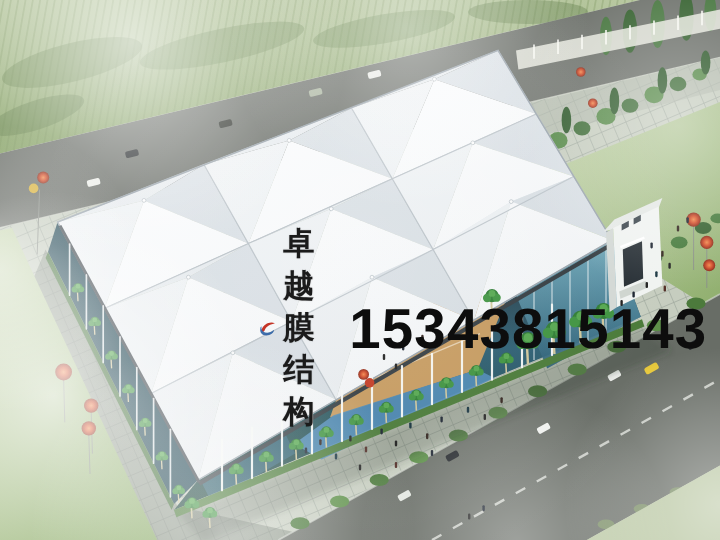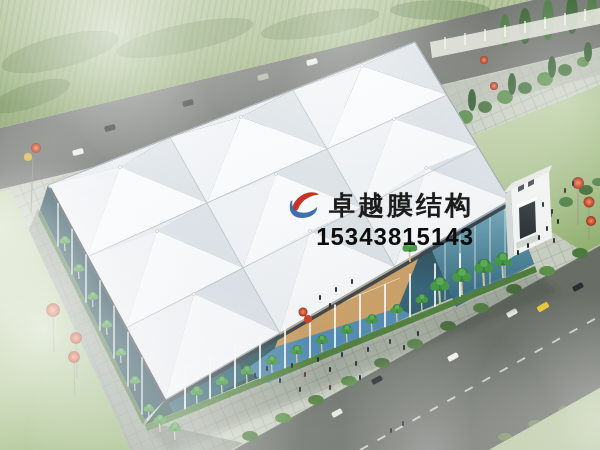--- a/index.html
+++ b/index.html
@@ -9,25 +9,25 @@
   
   .seam{fill:none;stroke:#b7bfc6;stroke-width:.9;opacity:.85}
   .tip{fill:#ffffff;stroke:#a8b2b9;stroke-width:.5}
   .pole{stroke:#f6f8f5;stroke-width:1.8;opacity:.95;stroke-linecap:round}
   .lpole{stroke:#eef2f2;stroke-width:1.4;opacity:.9;stroke-linecap:round}
   .mull{stroke:#dfe9ec;stroke-width:1;opacity:.8}
   .tick{stroke:#fbfbf6;stroke-width:1.5;opacity:.85}
   .court-line{stroke:#f2ead8;fill:none;opacity:.65}
   
   .wm-center{position:absolute;left:214px;top:186px;width:260px;
-             display:flex;flex-direction:column;align-items:flex-end;pointer-events:none;}
+             display:flex;flex-direction:row;align-items:center;pointer-events:none;}
   .wm-row{display:flex;align-items:center;gap:6px;}
   .wm-brand{font-size:26px;font-weight:bold;color:#1b1b1b;letter-spacing:3px;
             font-family:"DejaVu Sans","Liberation Sans",sans-serif;text-shadow:0 0 1px rgba(0,0,0,.35);}
-  .wm-phone{font-size:24px;font-weight:bold;color:#0d0d0d;letter-spacing:1px;line-height:1.02;
+  .wm-phone{font-size:47px;font-weight:bold;color:#0d0d0d;letter-spacing:1px;line-height:1.02;
             margin-top:1px;font-family:"Liberation Sans","DejaVu Sans",sans-serif;}
   .wm-site{position:absolute;right:13px;bottom:7px;font-size:15px;letter-spacing:1px;
            color:rgba(236,230,206,.85);text-shadow:0 1px 1px rgba(105,100,70,.55);
            font-family:"Liberation Sans",sans-serif;pointer-events:none;}
 </style>
 </head>
 <body>
 
 <div id="stage">
 <svg class="scene" width="600" height="450" viewBox="0 0 600 450">

